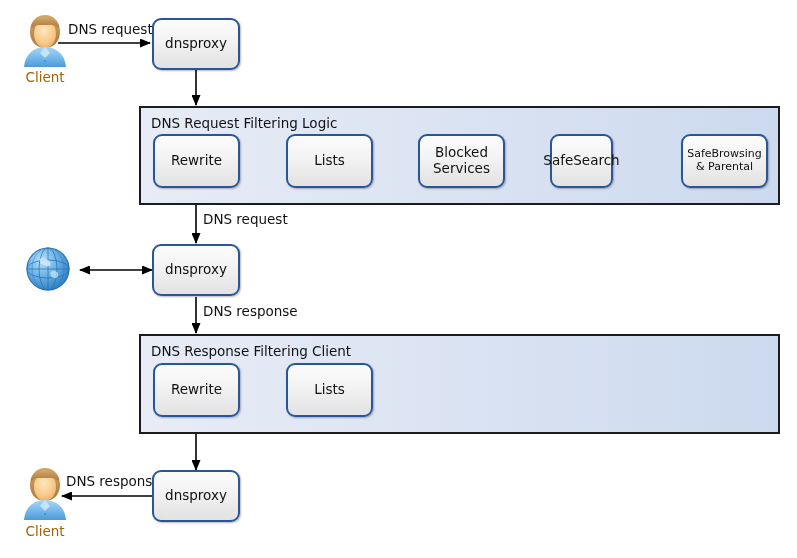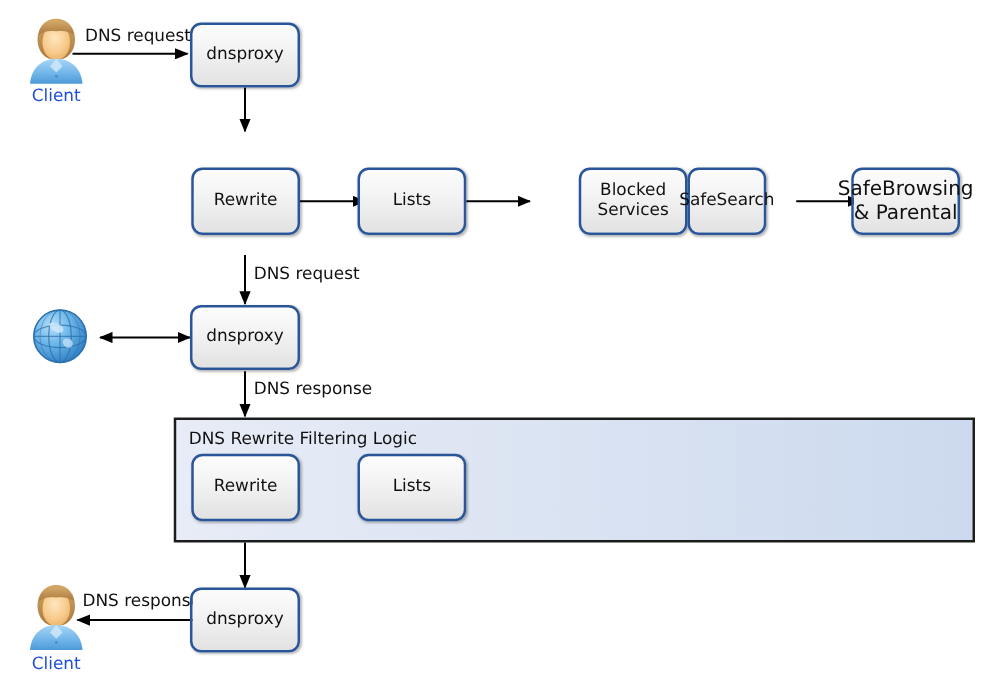--- a/index.html
+++ b/index.html
@@ -66,21 +66,21 @@
     white-space: pre;
   }
   .edge-label.center { text-align: center; }
 
   
   .actor-caption {
     position: absolute;
     font-size: 13.5px;
     line-height: 1.16;
     text-align: center;
-    color: #1d4ed8;
+    color: #a16207;
     white-space: pre;
   }
 
   
   .actor-icon { position: absolute; }
 
   svg.lines { position: absolute; left: 0; top: 0; pointer-events: none; }
 </style>
 </head>
 <body>
@@ -144,27 +144,30 @@
       <path d="M25,34 L20,40 L25,45 L30,40 Z" fill="#cfe8fb" opacity="0.85"></path>
       <circle cx="25" cy="48" r="1.1" fill="#3f8ccb"></circle>
     </svg>
   </div>
   <div class="actor-caption" style="left:10px; top:70px; width:70px;">Client</div>
 
   <div class="edge-label" style="left:68px; top:22px;">DNS request</div>
 
   <div class="node" style="left:152px; top:18px; width:88px; height:52px;">dnsproxy</div>
 
+  <div class="panel" style="left:139px; top:106px; width:641px; height:99px;">
+    <div class="panel-title">DNS Request Filtering Logic</div>
+  </div>
 
   <div class="node" style="left:153px; top:134px; width:87px; height:54px;">Rewrite</div>
   <div class="node" style="left:286px; top:134px; width:87px; height:54px;">Lists</div>
-  <div class="node" style="left:418px; top:134px; width:87px; height:54px; white-space:pre;margin-left:45px;">Blocked
+  <div class="node" style="left:418px; top:134px; width:87px; height:54px; white-space:pre;">Blocked
 Services</div>
   <div class="node" style="left:550px; top:134px; width:63px; height:54px;">SafeSearch</div>
-  <div class="node" style="left:681px; top:134px; width:87px; height:54px; white-space:pre; font-size:16px;">SafeBrowsing
+  <div class="node" style="left:681px; top:134px; width:87px; height:54px; white-space:pre; font-size:11px;">SafeBrowsing
 &amp; Parental</div>
 
   <div class="edge-label" style="left:203px; top:212px;">DNS request</div>
 
   <div class="actor-icon" style="left:22px; top:243px; width:52px; height:52px;">
     <svg width="52" height="52" viewBox="0 0 52 52">
       <defs>
         <radialGradient id="globeG" cx="35%" cy="30%" r="75%">
           <stop offset="0%" stop-color="#b9e0fa"></stop>
           <stop offset="45%" stop-color="#6fb7e9"></stop>
@@ -182,21 +185,21 @@
       <circle cx="26" cy="26" r="21" fill="none" stroke="#2a6fae" stroke-width="1.2"></circle>
     </svg>
   </div>
 
 
   <div class="node" style="left:152px; top:244px; width:88px; height:52px;">dnsproxy</div>
 
   <div class="edge-label" style="left:203px; top:304px;">DNS response</div>
 
   <div class="panel" style="left:139px; top:334px; width:641px; height:100px;">
-    <div class="panel-title">DNS Rewrite Filtering Logic</div>
+    <div class="panel-title">DNS Response Filtering Client</div>
   </div>
 
   <div class="node" style="left:153px; top:363px; width:87px; height:54px;">Rewrite</div>
   <div class="node" style="left:286px; top:363px; width:87px; height:54px;">Lists</div>
 
   <div class="actor-icon" style="left:20px; top:466px; width:50px; height:55px;">
     <svg width="50" height="55" viewBox="0 0 50 55">
       <path d="M25,2 C35,2 40,10 40,19 C40,28 34,35 25,35 C16,35 10,28 10,19 C10,10 15,2 25,2 Z" fill="url(#hairG)"></path>
       <path d="M25,8 C33,8 36,14 36,21 C36,29 31,35 25,35 C19,35 14,29 14,21 C14,14 17,8 25,8 Z" fill="url(#faceG)"></path>
       <path d="M25,4 C33,4 39,8 39,15 C34,11 29,12 25,12 C21,12 16,11 11,15 C11,8 17,4 25,4 Z" fill="url(#hairG)"></path>

